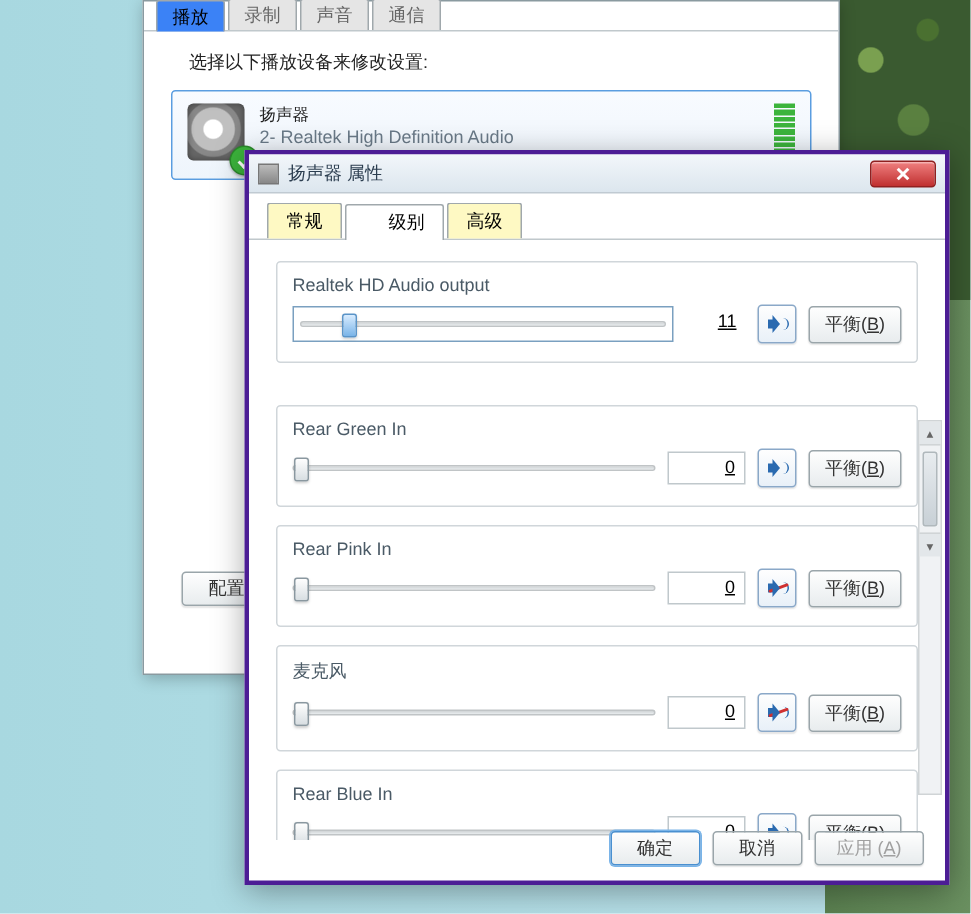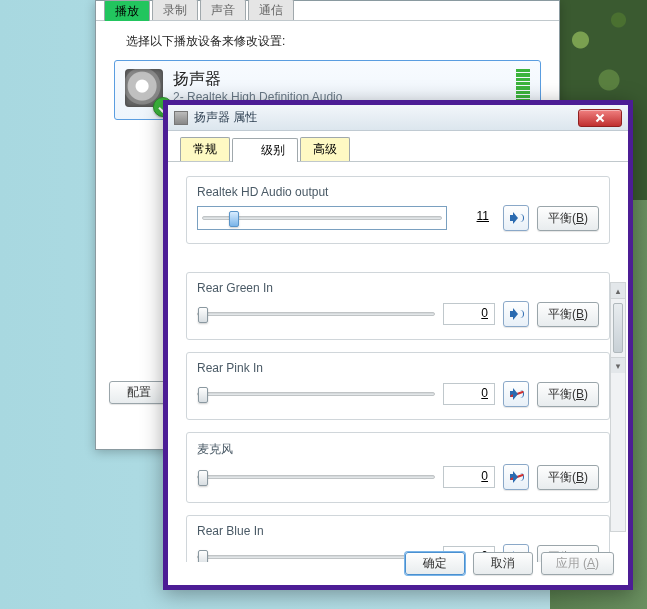--- a/index.html
+++ b/index.html
@@ -56,21 +56,21 @@
     padding: 2px 10px 1px;
     border: 1px solid #a0a8ac;
     border-bottom: none;
     background: #e5e5e5;
     margin-right: 2px;
     border-radius: 2px 2px 0 0;
     font-size: 12px;
     color:#666;
   }
   .tabs-back .tab.active {
-    background: #22c55e;
+    background: #3b82f6;
     color:#000;
     position: relative;
     top:1px;
   }
   .back-content { padding: 10px 18px; }
   .instr { margin: 2px 12px 10px; font-size: 12px; color:#222; }
   .device-box {
     border: 1px solid #5a9de0;
     border-radius: 3px;
     padding: 8px 10px;
@@ -92,21 +92,21 @@
     position:absolute; left:28px; top:28px;
     width:20px; height:20px; border-radius:50%;
     background:#3cb43c; border:1px solid #2a8a2a;
     box-shadow:0 1px 2px rgba(0,0,0,.3);
   }
   .check-badge::after{
     content:""; position:absolute; left:5px; top:6px;
     width:8px; height:4px; border:2px solid #fff;
     border-top:none; border-right:none; transform:rotate(-45deg);
   }
-  .dev-text .t1 { font-size:16px; color:#222; }
+  .dev-text .t1 { font-size:11px; color:#222; }
   .dev-text .t2 { font-size:12px; color:#6a7a88; }
   .dev-text .t3 { font-size:12px; color:#888; }
   .level-meter {
     position:absolute; right:10px; top:8px;
     width:14px; height:42px;
     display:flex; flex-direction:column-reverse; gap:1px;
   }
   .level-meter span{
     flex:1; background:#3cb43c;
   }
@@ -117,30 +117,30 @@
     background:linear-gradient(#fefefe,#e8ecee);
     border-radius:3px;
     font-size:12px;
     color:#333;
     cursor:pointer;
     box-shadow:0 1px 1px rgba(0,0,0,.1);
     min-width:60px;
     text-align:center;
   }
   .cfg-btn {
-    position:absolute; left:13px; top:380px;
+    position:absolute; left:25px; top:380px;
   }
 
   
   .win-front {
     position: absolute;
     left: 163px; top: 100px;
     width: 470px; height: 490px;
     background:#fff;
-    border:5px solid #4c1d95;
+    border:3px solid #4c1d95;
     box-shadow: 0 4px 20px rgba(0,0,0,.35);
   }
   .titlebar {
     height: 26px;
     background: linear-gradient(#f2f6fa,#dce6ee);
     border-bottom:1px solid #c0cad2;
     display:flex; align-items:center;
     padding: 0 6px;
     gap:6px;
   }

